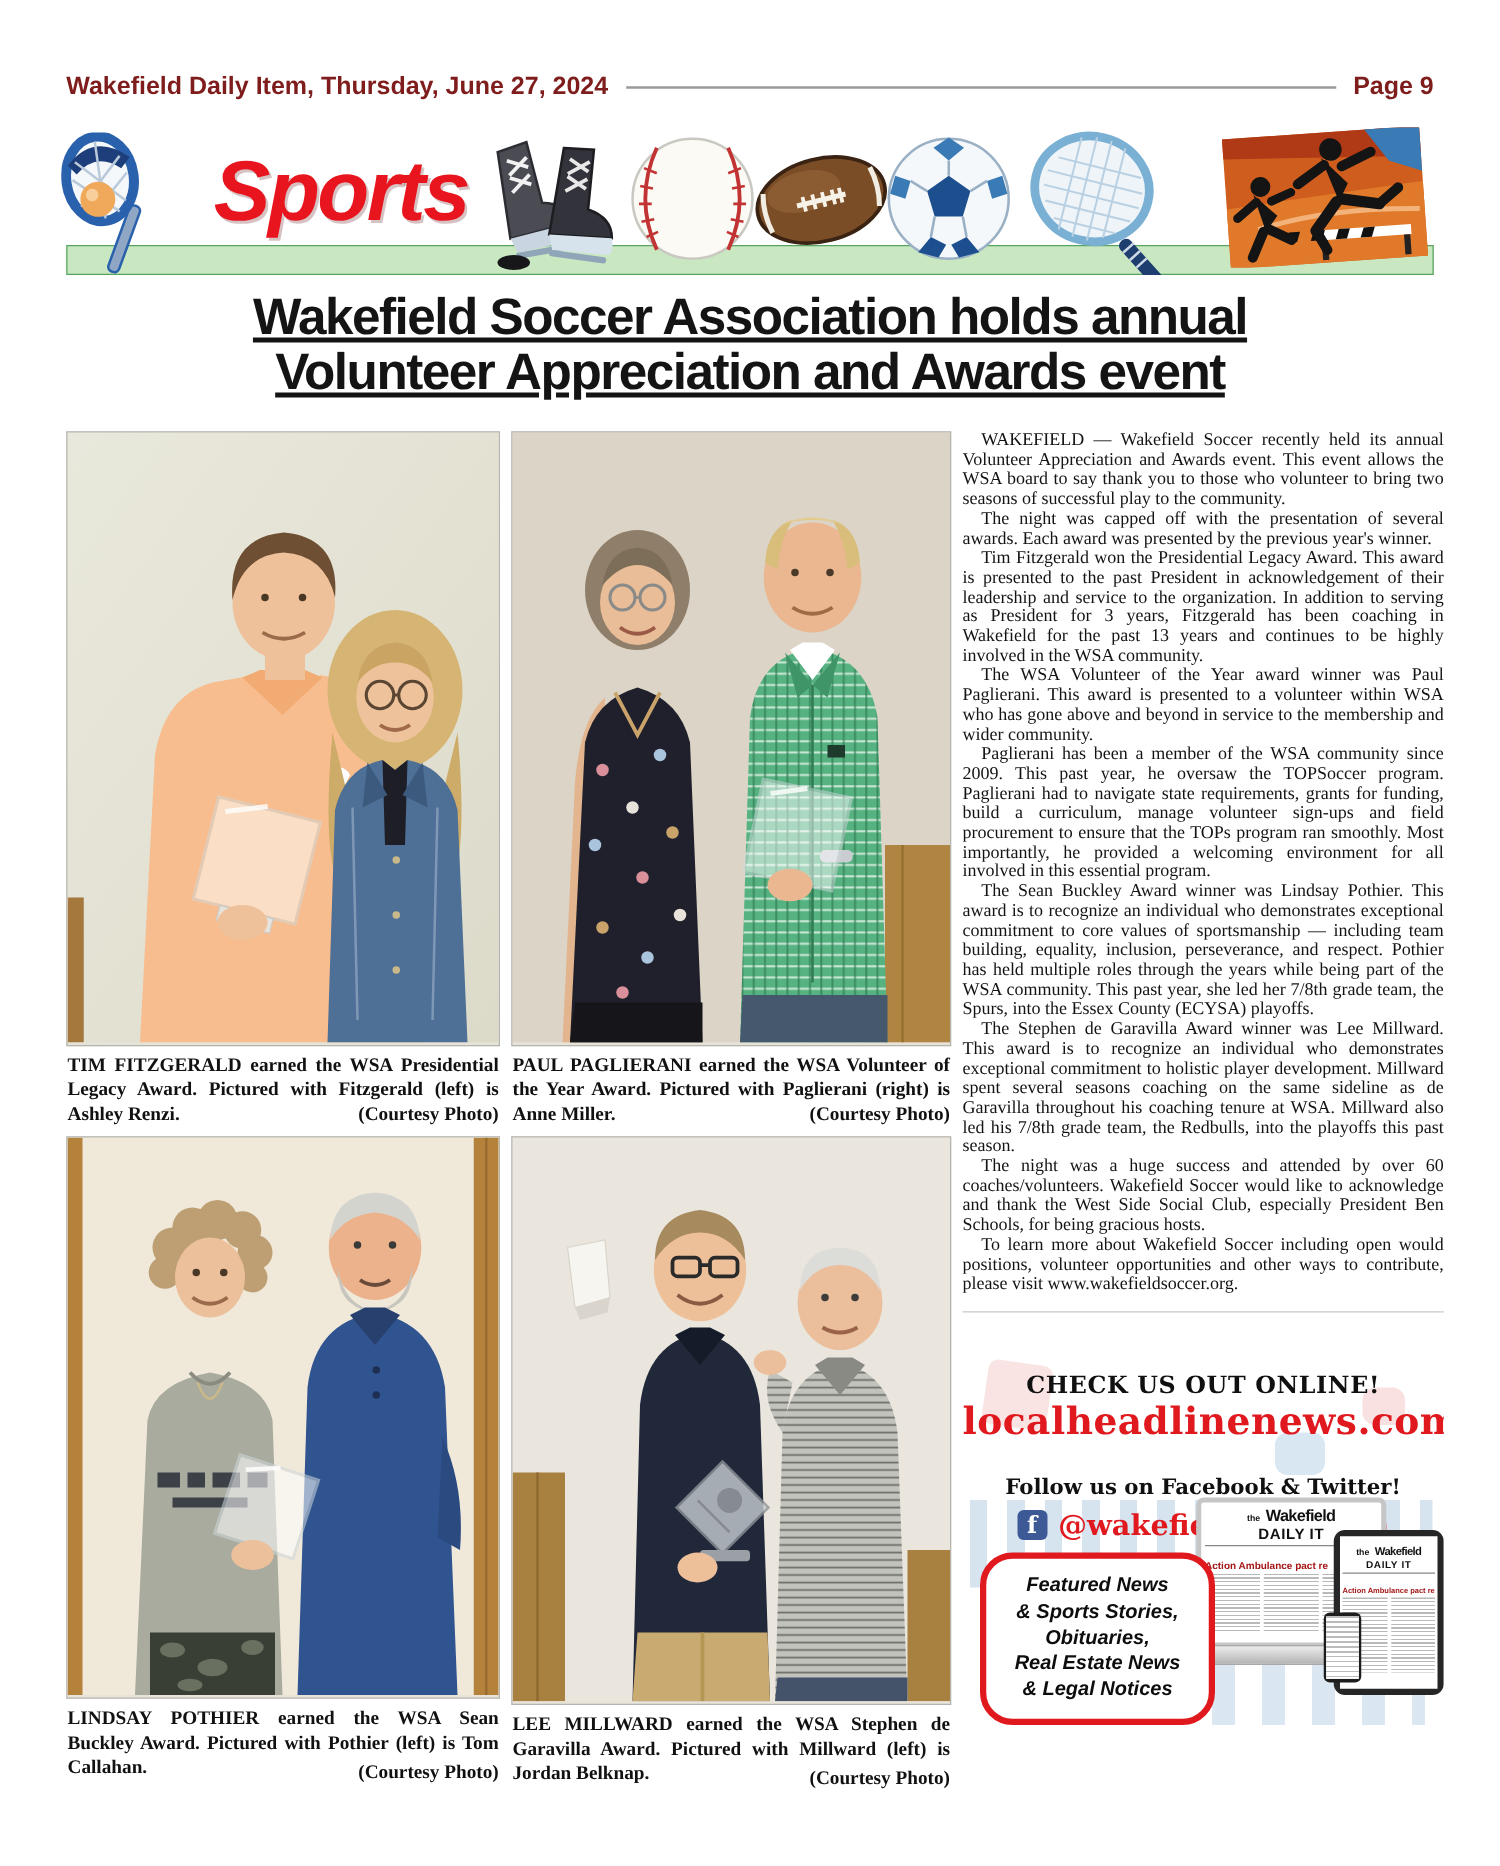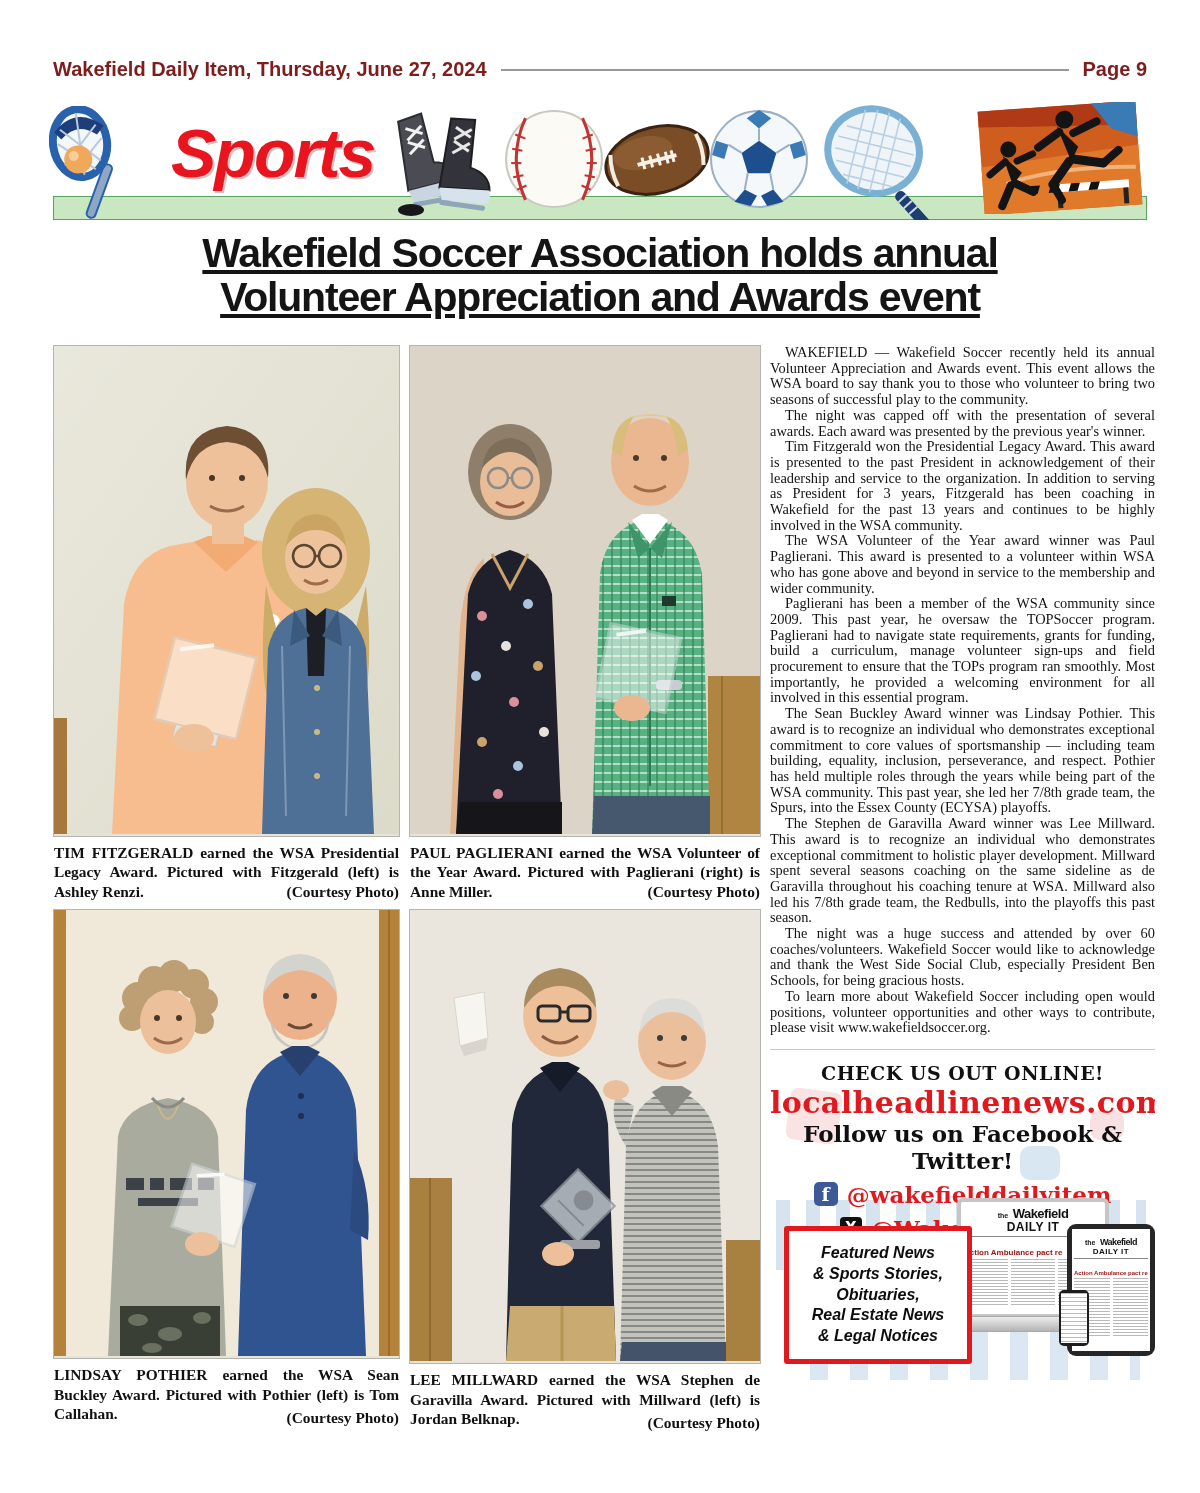--- a/index.html
+++ b/index.html
@@ -29,31 +29,31 @@
      padding:6px 1px 2px 1px;min-height:64px;box-sizing:border-box;}
   .cap-credit{position:absolute;right:1px;bottom:2px;}
   .gap-top{margin-top:6px;}
   
   .article p{margin:0;font-size:14.4px;line-height:15.7px;text-align:justify;text-indent:15px;color:#131313;}
   
   .promo{position:relative;margin-top:13px;border-top:1px solid #c9c9c9;height:342px;overflow:hidden;}
   .promo-bg{position:absolute;inset:0;}
   .blob{position:absolute;border-radius:10px;}
   .promo-inner{position:relative;text-align:center;padding-top:12px;font-family:"DejaVu Serif",serif;}
-  .check-line{font-weight:700;font-size:19px;letter-spacing:.5px;color:#101010;}
+  .check-line{font-weight:700;font-size:19px;letter-spacing:.5px;color:#101010;margin-top:35px;}
   .site-line{font-weight:700;font-size:30px;letter-spacing:.4px;color:var(--accent_red,#e0191f);margin-top:1px;}
-  .follow-line{font-weight:700;font-size:23px;color:#101010;margin-top:0;}
+  .follow-line{font-weight:700;font-size:17px;color:#101010;margin-top:25px;}
   .handle-row{display:flex;justify-content:center;align-items:center;gap:9px;margin-top:7px;
      font-weight:700;font-size:23px;color:var(--accent_red,#e0191f);}
   .fb-icon{width:24px;height:24px;border-radius:5px;background:var(--facebook_blue,#3d5a96);color:#fff;
      font-family:"DejaVu Serif",serif;font-weight:700;font-size:19px;line-height:24px;text-align:center;}
   .x-icon{width:22px;height:22px;border-radius:4px;background:var(--x_black,#111);color:#fff;
      font-family:"DejaVu Sans",sans-serif;font-weight:700;font-size:15px;line-height:22px;text-align:center;}
-  .featured-box{position:absolute;left:14px;top:176px;width:166px;background:#fff;
-     border:5px solid var(--accent_red,#e0191f);border-radius:3px;padding:12px 6px;
+  .featured-box{position:absolute;left:14px;top:192px;width:166px;background:#fff;
+     border:5px solid var(--accent_red,#e0191f);border-radius:26px;padding:12px 6px;
      font-family:"Liberation Sans",sans-serif;font-style:italic;font-weight:700;font-size:16px;
      line-height:1.3;text-align:center;color:#0d0d0d;z-index:5;}
   
   .devices{position:absolute;right:0;top:148px;width:214px;height:192px;z-index:3;}
   .laptop-screen{position:absolute;left:16px;top:0;width:152px;height:120px;background:#fff;
      border:4px solid #c6c6c6;border-radius:6px;box-sizing:border-box;overflow:hidden;z-index:1;}
   .laptop-base{position:absolute;left:0;top:118px;width:192px;height:16px;z-index:2;
      background:linear-gradient(#ececec,#b4b4b4);border-radius:3px 3px 9px 9px;border:1px solid #a9a9a9;box-sizing:border-box;}
   .np-page{padding:2px 3px;}
   .np-masthead{text-align:center;white-space:nowrap;font-family:"Liberation Sans",sans-serif;color:#111;}

